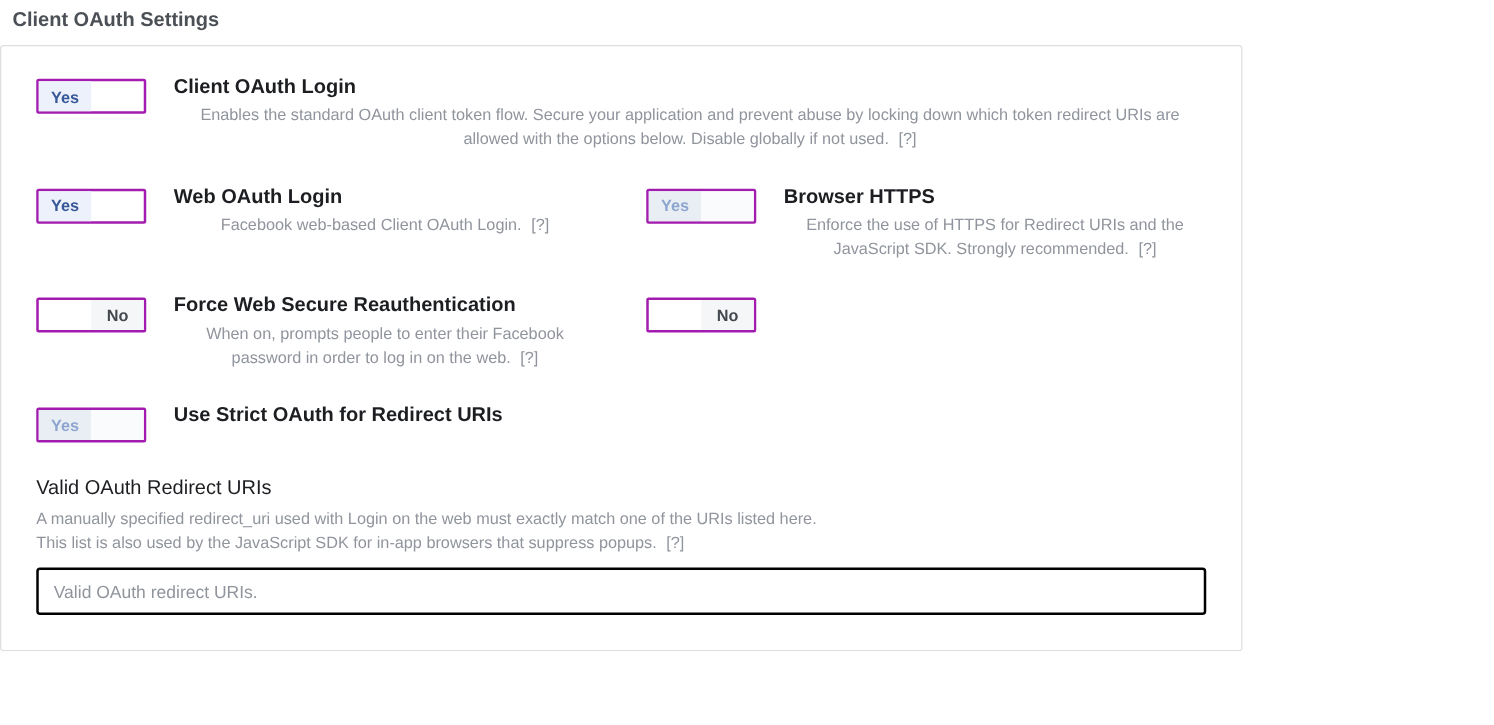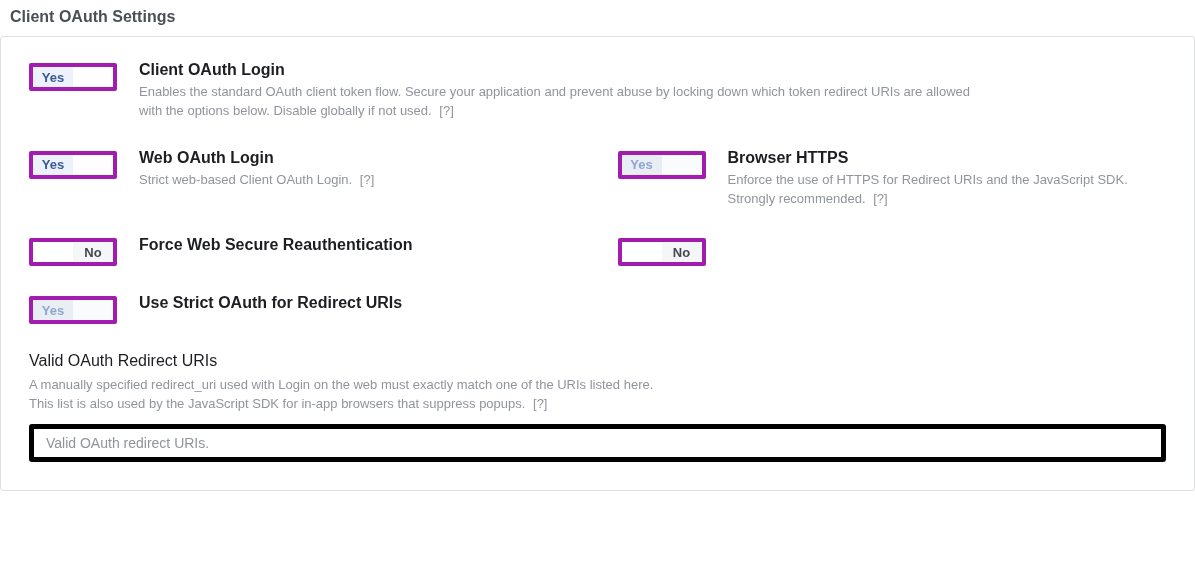--- a/index.html
+++ b/index.html
@@ -4,21 +4,21 @@
 <style>
   * { box-sizing: border-box; }
   body {
     margin: 0;
     font-family: Helvetica, Arial, sans-serif;
     font-size: 14px;
     color: #1c1e21;
     background: #fff;
   }
   .page {
-    width: 1195px;
+    width: 994px;
   }
   .section-header {
     padding: 8px 10px 10px 10px;
     font-size: 16px;
     font-weight: 600;
     color: #4b4f56;
   }
   .panel {
     border: 1px solid #dddfe2;
     border-radius: 3px;
@@ -36,21 +36,21 @@
     flex: 1;
   }
   .col.left { margin-right: 40px; }
   .toggle-wrap {
     flex: 0 0 92px;
     padding-top: 2px;
   }
   .toggle {
     width: 88px;
     height: 28px;
-    border: 4px solid #a21caf;
+    border: 2px solid #a21caf;
     border-radius: 2px;
     display: flex;
     font-size: 13px;
     cursor: pointer;
     user-select: none;
     background: #fff;
   }
   .toggle .half {
     flex: 1;
     display: flex;
@@ -90,20 +90,21 @@
   .setting-title {
     font-size: 16px;
     color: #1c1e21;
     font-weight: 700;
     margin-bottom: 4px;
   }
   .setting-desc {
     font-size: 13px;
     color: #90949c;
     line-height: 1.45;
+    text-align: center;
   }
   .help {
     color: #90949c;
     font-size: 13px;
     margin-left: 4px;
     cursor: pointer;
   }
   .field-section {
     margin-top: 4px;
   }
@@ -114,21 +115,21 @@
   }
   .field-desc {
     font-size: 13px;
     color: #90949c;
     line-height: 1.45;
     margin-bottom: 10px;
   }
   .uri-input {
     width: 100%;
     height: 38px;
-    border: 5px solid #000000;
+    border: 2px solid #000000;
     border-radius: 3px;
     padding: 0 12px;
     font-size: 14px;
     color: #1c1e21;
     outline: none;
   }
   .uri-input::placeholder { color: #90949c; }
 </style>
 </head>
 <body>
@@ -160,21 +161,21 @@
       <div class="col left">
         <div class="toggle-wrap">
           <div class="toggle on">
             <div class="half yes">Yes</div>
             <div class="half no">No</div>
           </div>
         </div>
         <div class="text-wrap">
           <div class="setting-title">Web OAuth Login</div>
           <div class="setting-desc">
-            <span>Strict web-based Client OAuth Login.</span>
+            <span>Facebook web-based Client OAuth Login.</span>
             <span class="help">[?]</span>
           </div>
         </div>
       </div>
       <div class="col">
         <div class="toggle-wrap">
           <div class="toggle on-disabled">
             <div class="half yes">Yes</div>
             <div class="half no">No</div>
           </div>
@@ -192,20 +193,24 @@
     <div class="row">
       <div class="col left">
         <div class="toggle-wrap">
           <div class="toggle off">
             <div class="half yes">Yes</div>
             <div class="half no">No</div>
           </div>
         </div>
         <div class="text-wrap">
           <div class="setting-title">Force Web Secure Reauthentication</div>
+          <div class="setting-desc">
+            <span>When on, prompts people to enter their Facebook password in order to log in on the web.</span>
+            <span class="help">[?]</span>
+          </div>
         </div>
       </div>
       <div class="col">
         <div class="toggle-wrap">
           <div class="toggle off">
             <div class="half yes">Yes</div>
             <div class="half no">No</div>
           </div>
         </div>
       </div>

